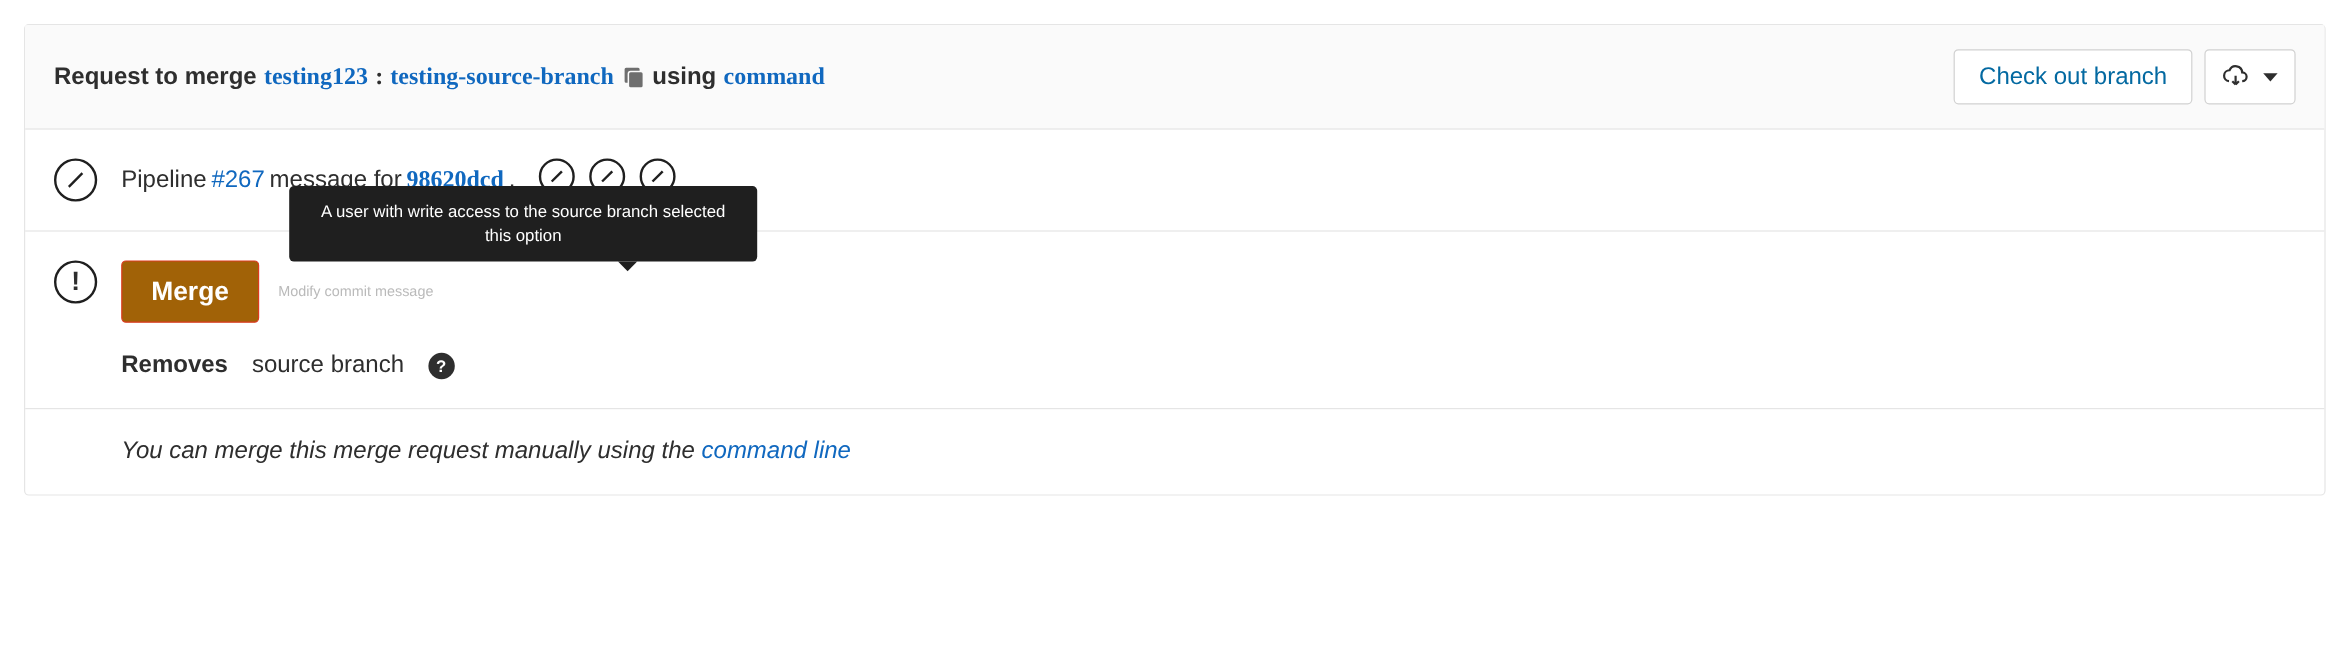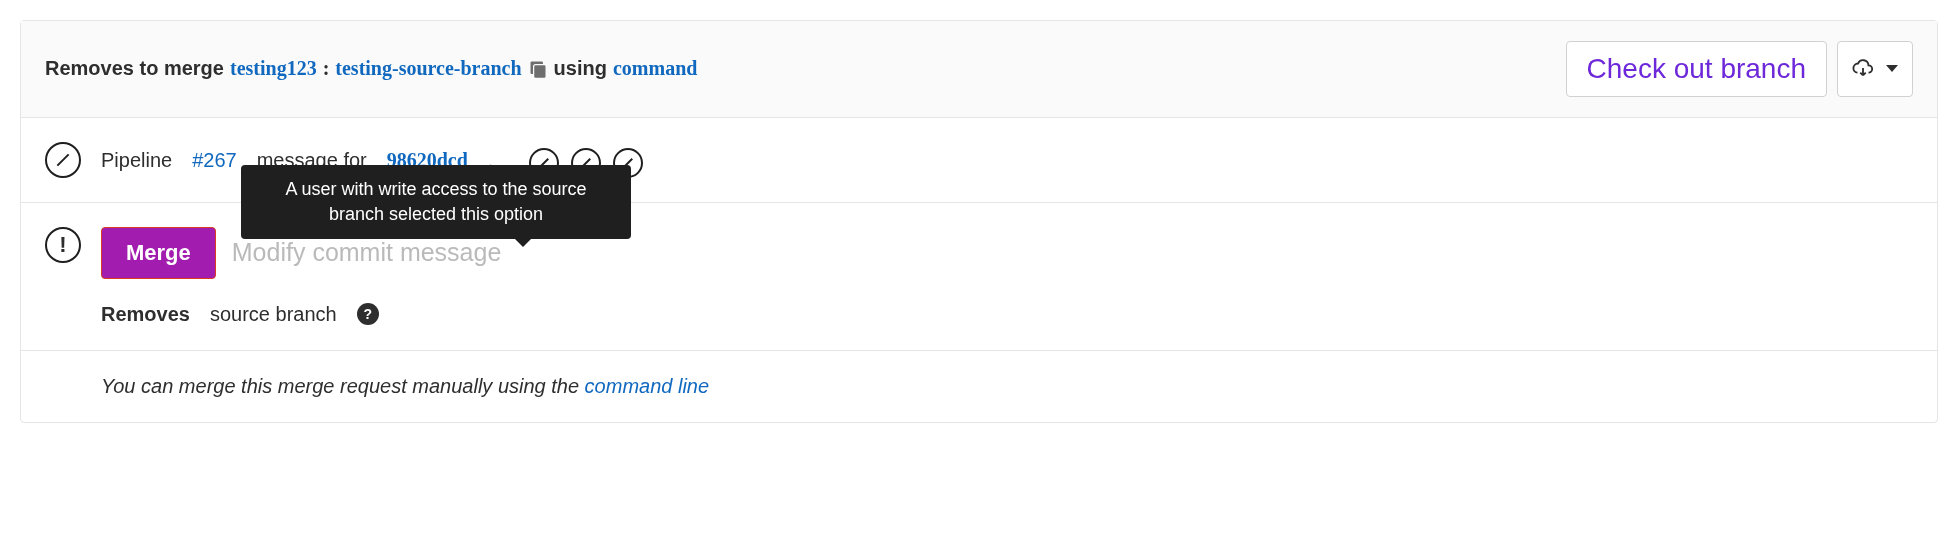--- a/index.html
+++ b/index.html
@@ -35,22 +35,22 @@
     .link { color: #1068bf; }
     .mr-header-right { display: flex; gap: 10px; }
     .btn {
       display: inline-flex;
       align-items: center;
       justify-content: center;
       background: #fff;
       border: 1px solid #d1d1d1;
       border-radius: 4px;
       padding: 10px 20px;
-      font-size: 28px;
-      color: #6d28d9;
+      font-size: 20px;
+      color: #0369a1;
       cursor: pointer;
       gap: 8px;
       line-height: 1.2;
     }
     .btn-dropdown { padding: 10px 14px; }
     .section {
       display: flex;
       align-items: flex-start;
       padding: 24px;
       gap: 20px;
@@ -85,72 +85,72 @@
       transform: rotate(-45deg);
     }
     .slash-sm {
       width: 12px;
       height: 2px;
       background: #1f1f1f;
       transform: rotate(-45deg);
     }
     .pipeline-row {
       display: flex;
-      align-items: flex-end;
-      gap: 20px;
+      align-items: flex-start;
+      gap: 4px;
       font-size: 20px;
       line-height: 36px;
     }
     .merge-section .section-body {
       display: flex;
       flex-direction: column;
       gap: 24px;
       flex: 1;
     }
     .merge-row {
       display: flex;
       align-items: center;
       gap: 16px;
       position: relative;
     }
     .btn-merge {
-      background: #a21caf;
+      background: #a16207;
       border: 1px solid #db3b20;
       color: #fff;
       font-weight: 600;
       padding: 12px 24px;
       font-size: 22px;
     }
     .tooltip {
       position: absolute;
       left: 140px;
       top: -62px;
       background: #1f1f1f;
       color: #fff;
       text-align: center;
       border-radius: 4px;
       padding: 12px 18px;
-      font-size: 18px;
+      font-size: 14px;
       line-height: 1.4;
       width: 390px;
       z-index: 10;
     }
     .tooltip::after {
       content: "";
       position: absolute;
       left: 274px;
       bottom: -8px;
       width: 0; height: 0;
       border-left: 8px solid transparent;
       border-right: 8px solid transparent;
       border-top: 8px solid #1f1f1f;
     }
     .ghost-text {
       color: #bababa;
-      font-size: 25px;
+      font-size: 12px;
       position: relative;
       z-index: 1;
     }
     .removes-row {
       display: flex;
       align-items: center;
       gap: 20px;
       font-size: 20px;
     }
     .help-circle {
@@ -181,21 +181,21 @@
     }
     .stage-icons { display: inline-flex; gap: 6px; margin-left: 10px; }
   </style>
 </head>
 <body>
 
 <div class="mr-widget">
 
   <div class="mr-header">
     <div class="mr-header-left">
-      <span class="bold">Removes to merge</span>
+      <span class="bold">Request to merge</span>
       <span class="link mono">testing123</span>
         <span class="mono">:</span>
         <span class="link mono">testing-source-branch</span>
       <span class="copy-icon">
         <svg width="20" height="20" viewBox="0 0 16 16" fill="#6e6e6e">
             <path d="M4 2h7a1 1 0 0 1 1 1v1H6a2 2 0 0 0-2 2v6H3a1 1 0 0 1-1-1V3a1 1 0 0 1 1-1h1zm2 3h7a1 1 0 0 1 1 1v8a1 1 0 0 1-1 1H6a1 1 0 0 1-1-1V6a1 1 0 0 1 1-1z"></path>
           </svg>
       </span>
       <span class="bold">using</span>
       <span class="link mono">command</span>

